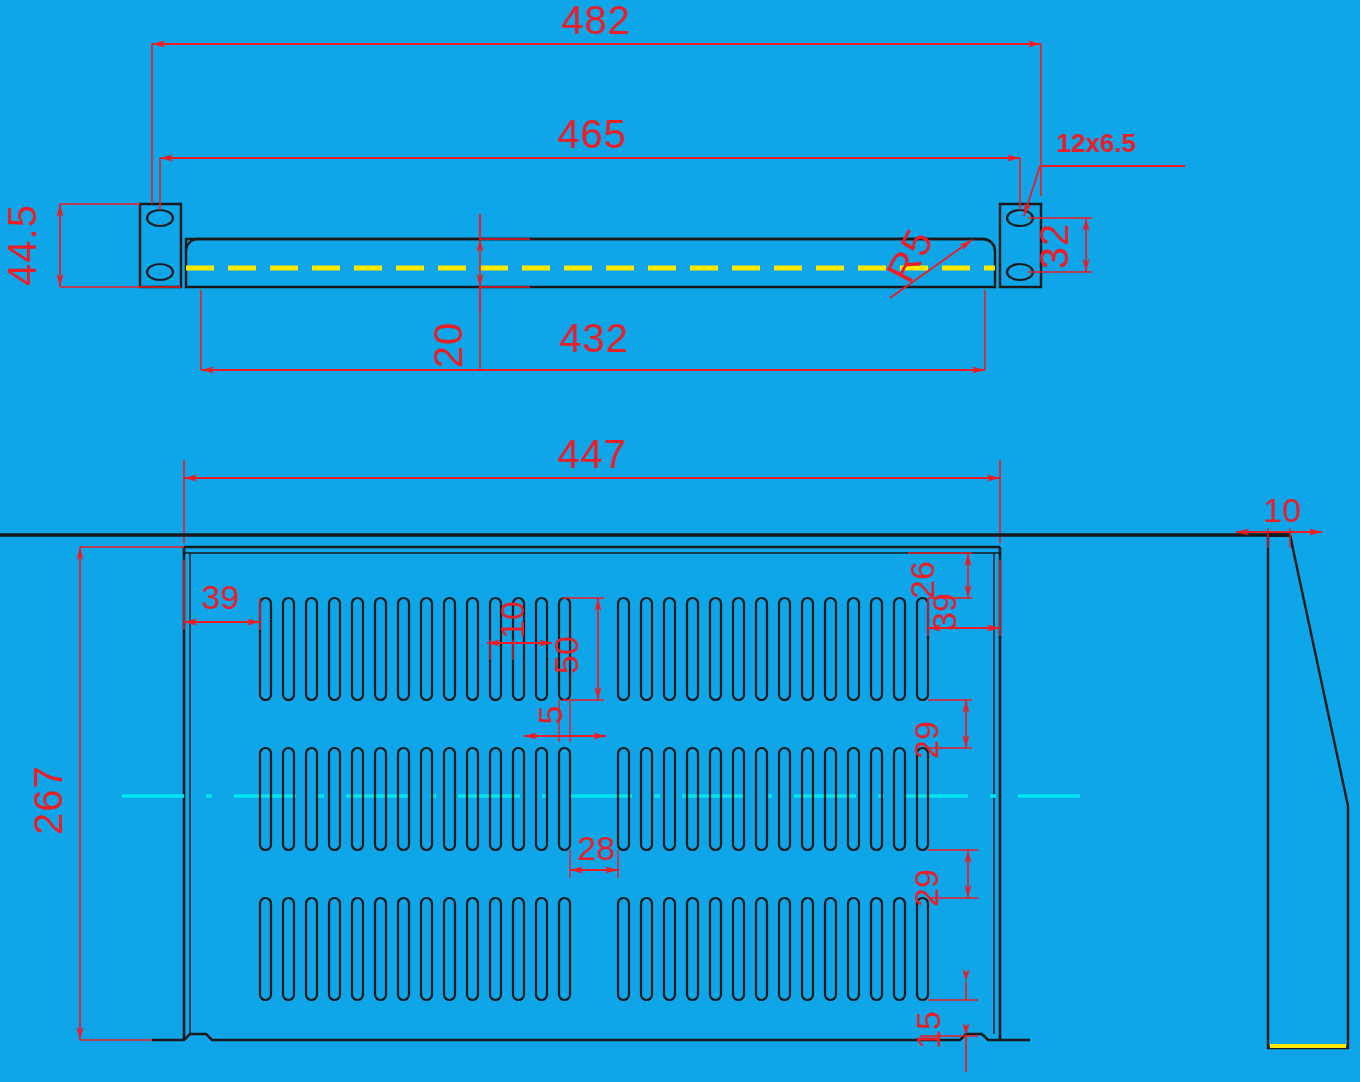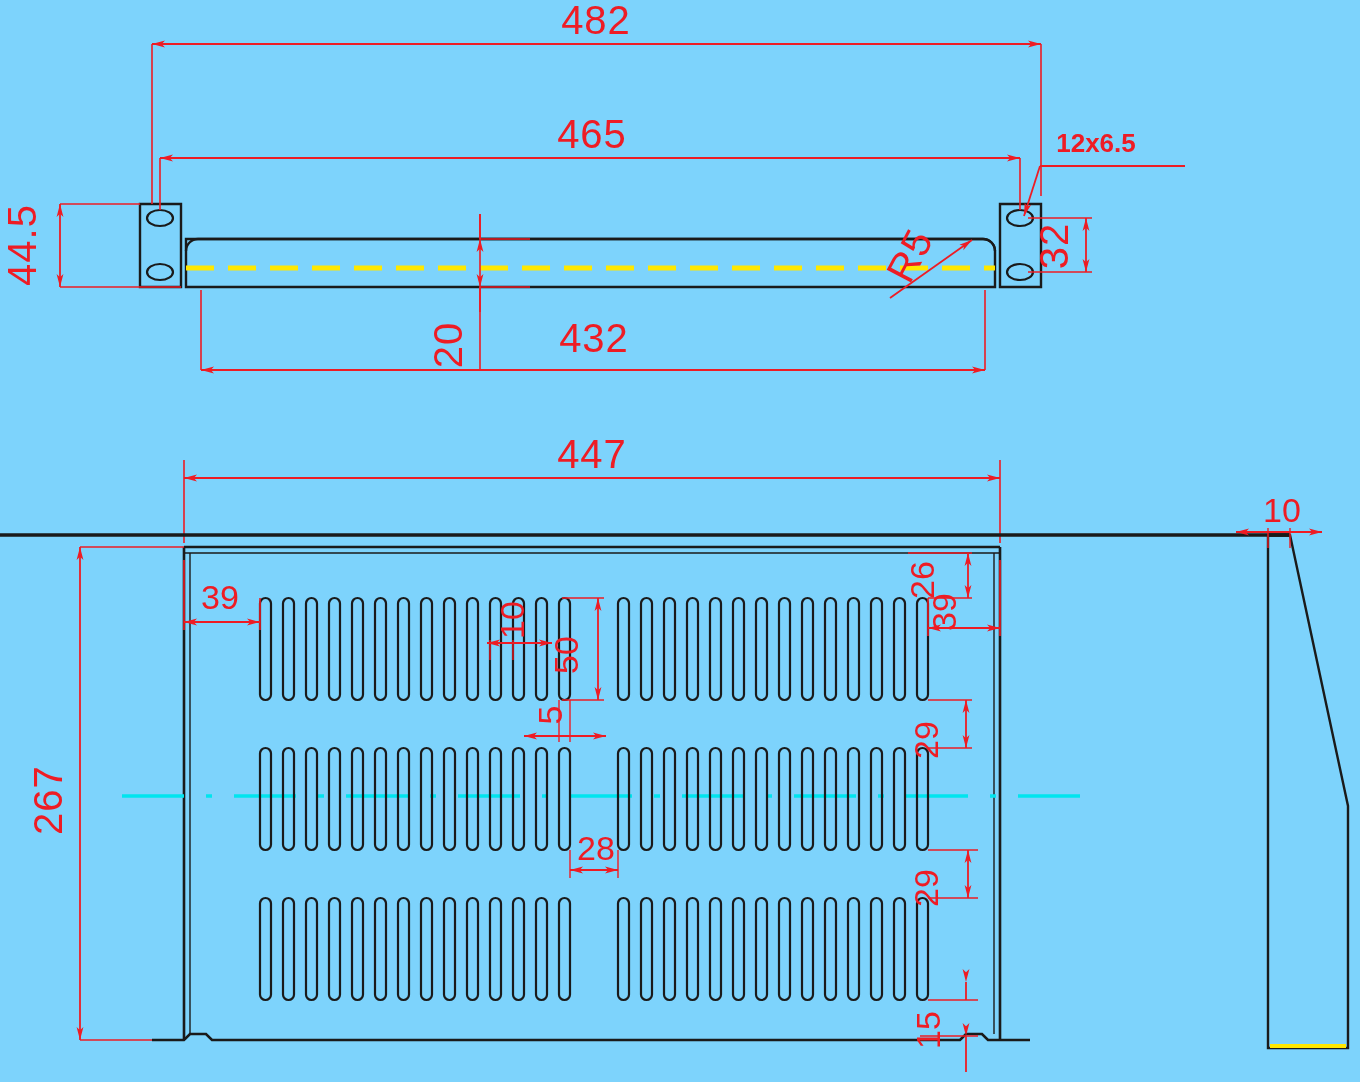--- a/index.html
+++ b/index.html
@@ -7,21 +7,21 @@
     padding: 0;
     background: #ffffff;
   }
   body {
     font-family: "Liberation Sans", sans-serif;
   }
   #sheet {
     position: relative;
     width: 1360px;
     height: 1082px;
-    background: #7dd3fc;
+    background: #0ea5e9;
     overflow: hidden;
   }
   #sheet svg {
     display: block;
     width: 1360px;
     height: 1082px;
   }
   .dimtext {
     fill: #ee1c24;
     font-family: "Liberation Sans", sans-serif;

